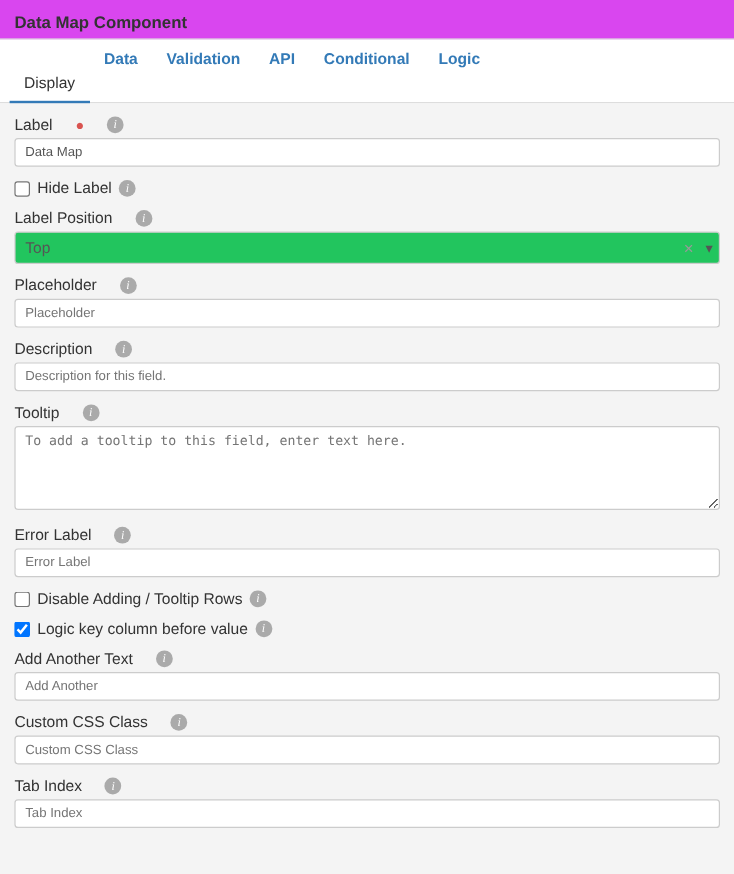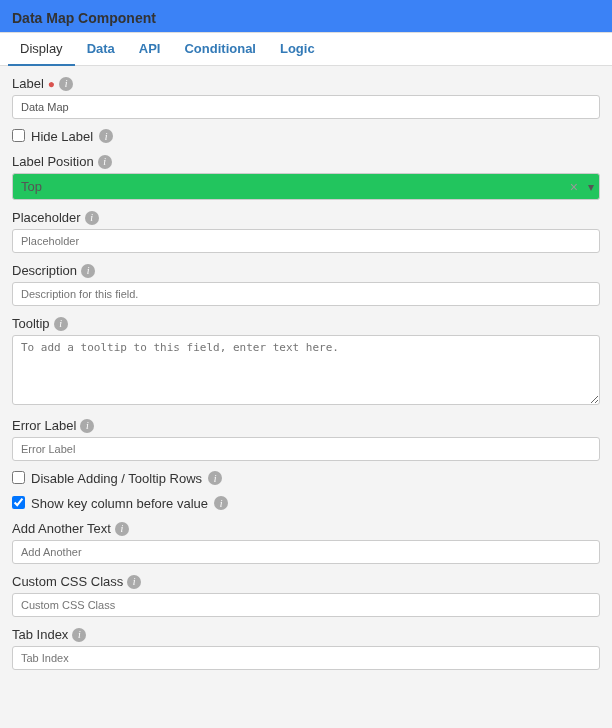--- a/index.html
+++ b/index.html
@@ -5,21 +5,21 @@
     * { box-sizing: border-box; margin: 0; padding: 0; }
     body {
       font-family: Arial, sans-serif;
       font-size: 13px;
       background: #f4f4f4;
       color: #333;
       width: 612px;
       min-height: 728px;
     }
     .window-title {
-      background: #3b82f6;
+      background: #d946ef;
       padding: 10px 12px 6px;
       font-size: 14px;
       font-weight: bold;
       color: #333;
       border-bottom: 1px solid #ddd;
     }
     .tabs {
       display: flex;
       background: #fff;
       border-bottom: 1px solid #ddd;
@@ -30,38 +30,39 @@
       cursor: pointer;
       font-size: 13px;
       border-bottom: 2px solid transparent;
       margin-bottom: -1px;
       font-weight: bold;
     }
     .tab.active {
       border-bottom: 2px solid #337ab7;
       color: #333;
       font-weight: normal;
+      margin-top: 20px;
     }
     .tab.inactive {
       color: #337ab7;
     }
     .form-body {
       padding: 10px 12px;
       background: #f4f4f4;
     }
     .form-group {
       margin-bottom: 10px;
     }
     .form-label {
       display: flex;
-      align-items: center;
+      align-items: flex-end;
       font-size: 13px;
       color: #333;
       margin-bottom: 4px;
-      gap: 4px;
+      gap: 19px;
     }
     .required-star {
       color: #d9534f;
       font-size: 12px;
     }
     .help-icon {
       display: inline-flex;
       align-items: center;
       justify-content: center;
       width: 14px;
@@ -83,21 +84,21 @@
       background: #fff;
       color: #555;
       outline: none;
     }
     textarea.form-control {
       resize: vertical;
       height: 70px;
     }
     .checkbox-row {
       display: flex;
-      align-items: flex-start;
+      align-items: flex-end;
       gap: 6px;
       margin-bottom: 10px;
       font-size: 13px;
     }
     .checkbox-row input[type="checkbox"] {
       width: 13px;
       height: 13px;
       cursor: pointer;
     }
     .select-wrapper {
@@ -142,20 +143,23 @@
 <div class="window-title">
   <span>Data Map Component</span>
 </div>
 
 <div class="tabs">
   <div class="tab active">
     <span>Display</span>
   </div>
   <div class="tab inactive">
     <span>Data</span>
+  </div>
+  <div class="tab inactive">
+    <span>Validation</span>
   </div>
   <div class="tab inactive">
     <span>API</span>
   </div>
   <div class="tab inactive">
     <span>Conditional</span>
   </div>
   <div class="tab inactive">
     <span>Logic</span>
   </div>
@@ -233,21 +237,21 @@
     <input type="checkbox" id="disable-rows" style="">
     <label for="disable-rows">
       <span>Disable Adding / Tooltip Rows</span>
     </label>
     <span class="help-icon">i</span>
   </div>
 
   <div class="checkbox-row">
     <input type="checkbox" id="show-key" checked="" style="">
     <label for="show-key">
-      <span>Show key column before value</span>
+      <span>Logic key column before value</span>
     </label>
     <span class="help-icon">i</span>
   </div>
 
   <div class="form-group">
     <div class="form-label">
       <span>Add Another Text</span>
       <span class="help-icon">i</span>
     </div>
     <input class="form-control" type="text" placeholder="Add Another" style="">

